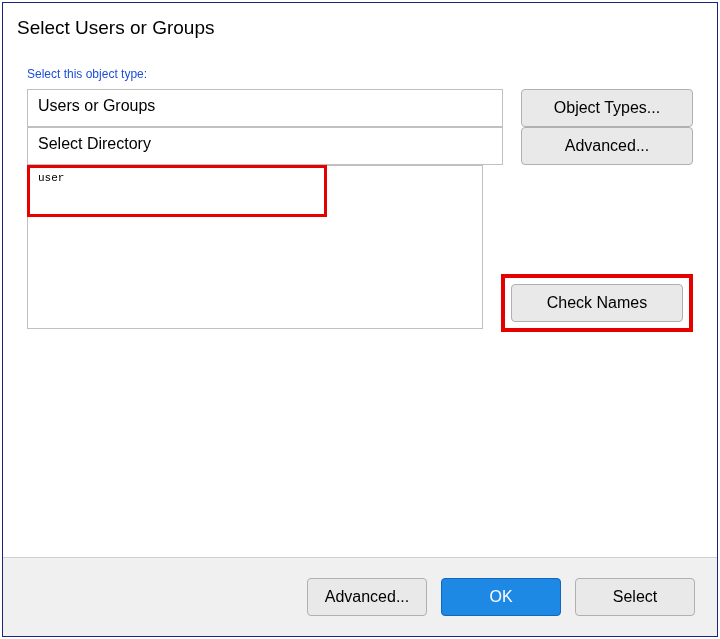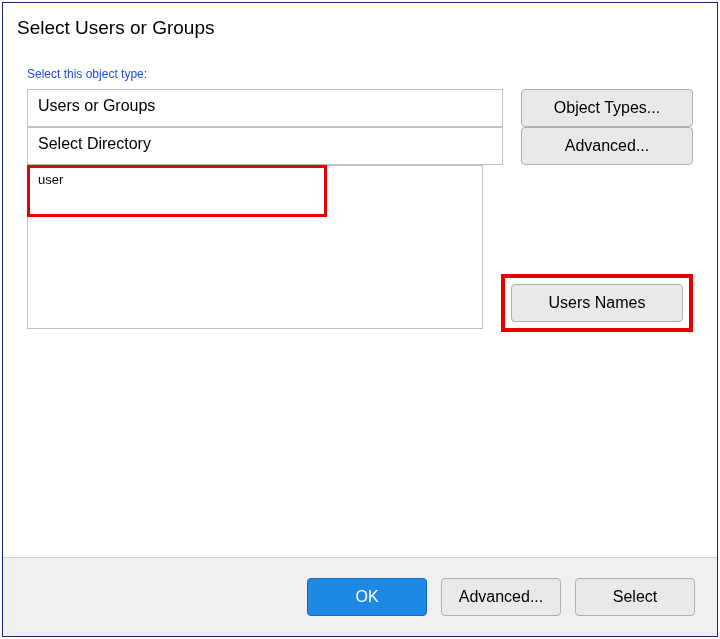--- a/index.html
+++ b/index.html
@@ -61,22 +61,22 @@
     .textarea-wrap {
       position: relative;
       flex: 1;
     }
     .object-textarea {
       width: 100%;
       height: 164px;
       border: 1px solid #c0c0c0;
       background: #fff;
       padding: 6px 10px;
-      font-family: Liberation Sans, sans-serif;
-      font-size: 13px;
+      font-family: Liberation Mono, monospace;
+      font-size: 11px;
       resize: none;
       outline: none;
     }
     .highlight-red-input {
       position: absolute;
       left: 0;
       top: 0;
       width: 300px;
       height: 52px;
       border: 3px solid #e60000;
@@ -131,24 +131,24 @@
       <div class="display-field">Select Directory</div>
       <button class="side-button">Advanced...</button>
     </div>
 
     <div class="row">
       <div class="textarea-wrap">
         <textarea class="object-textarea" style="">user</textarea>
         <div class="highlight-red-input"></div>
       </div>
       <div class="highlight-red-box">
-        <button class="side-button">Users Names</button>
+        <button class="side-button">Check Names</button>
       </div>
     </div>
 
   </div>
 
   <div class="footer">
+    <button class="footer-button">Advanced...</button>
     <button class="footer-button primary">OK</button>
-    <button class="footer-button">Advanced...</button>
     <button class="footer-button">Select</button>
   </div>
 </div>
 
 </body></html>

